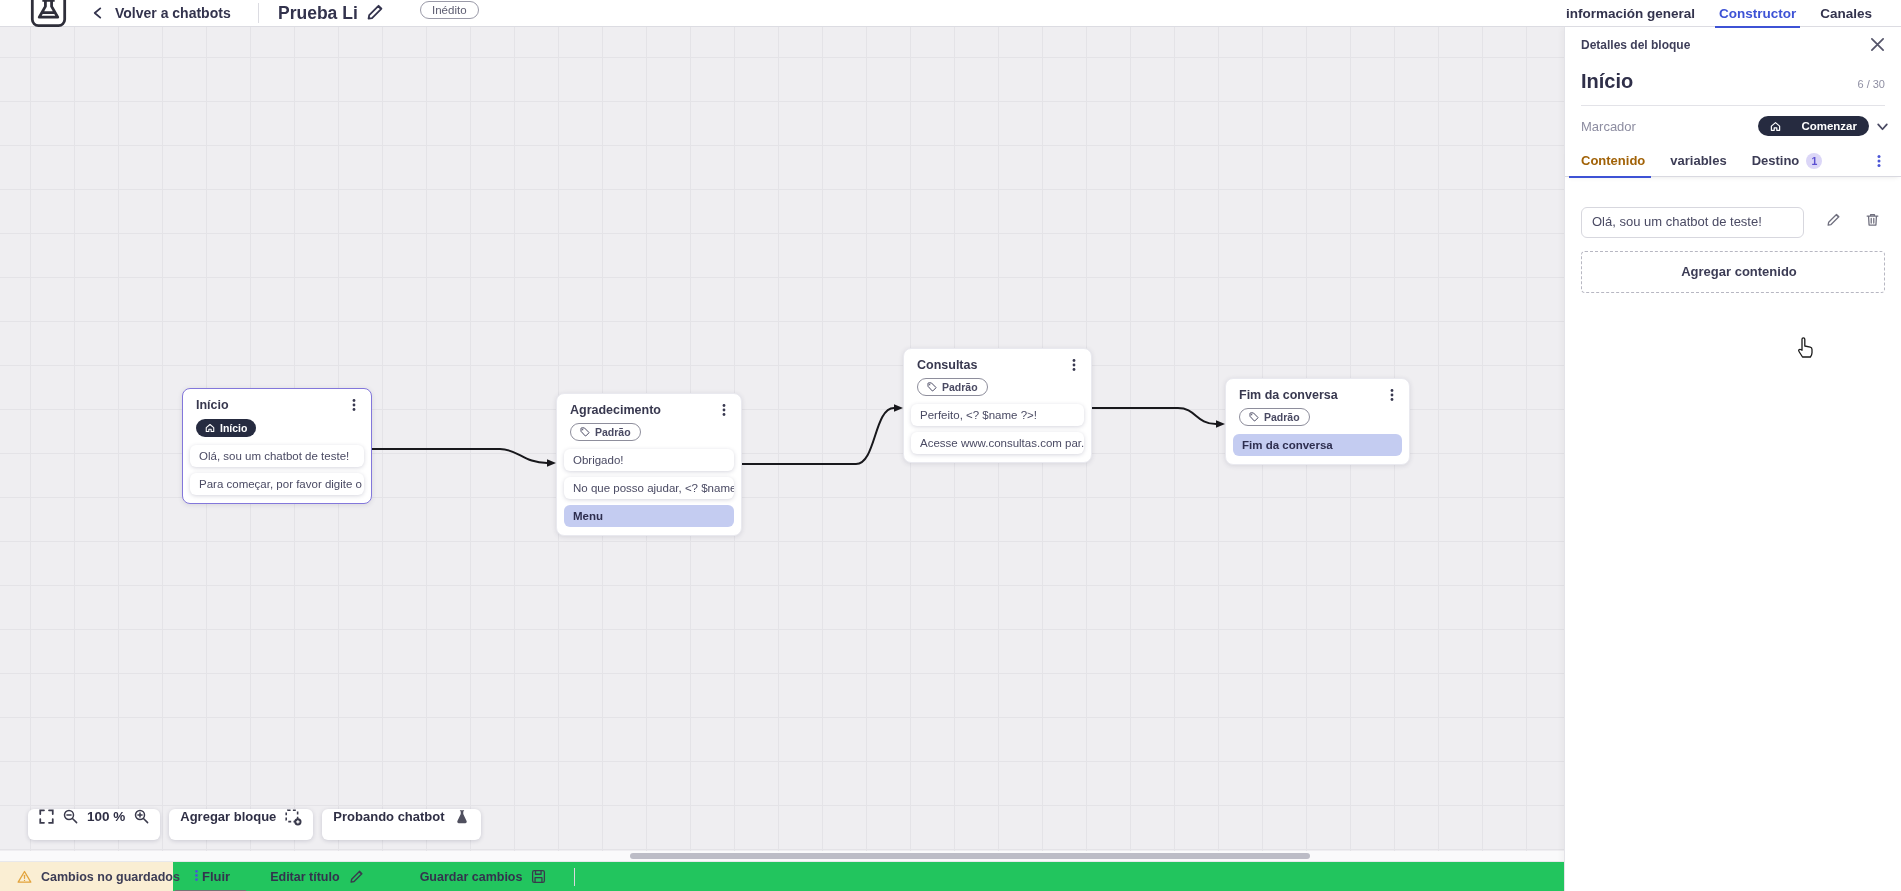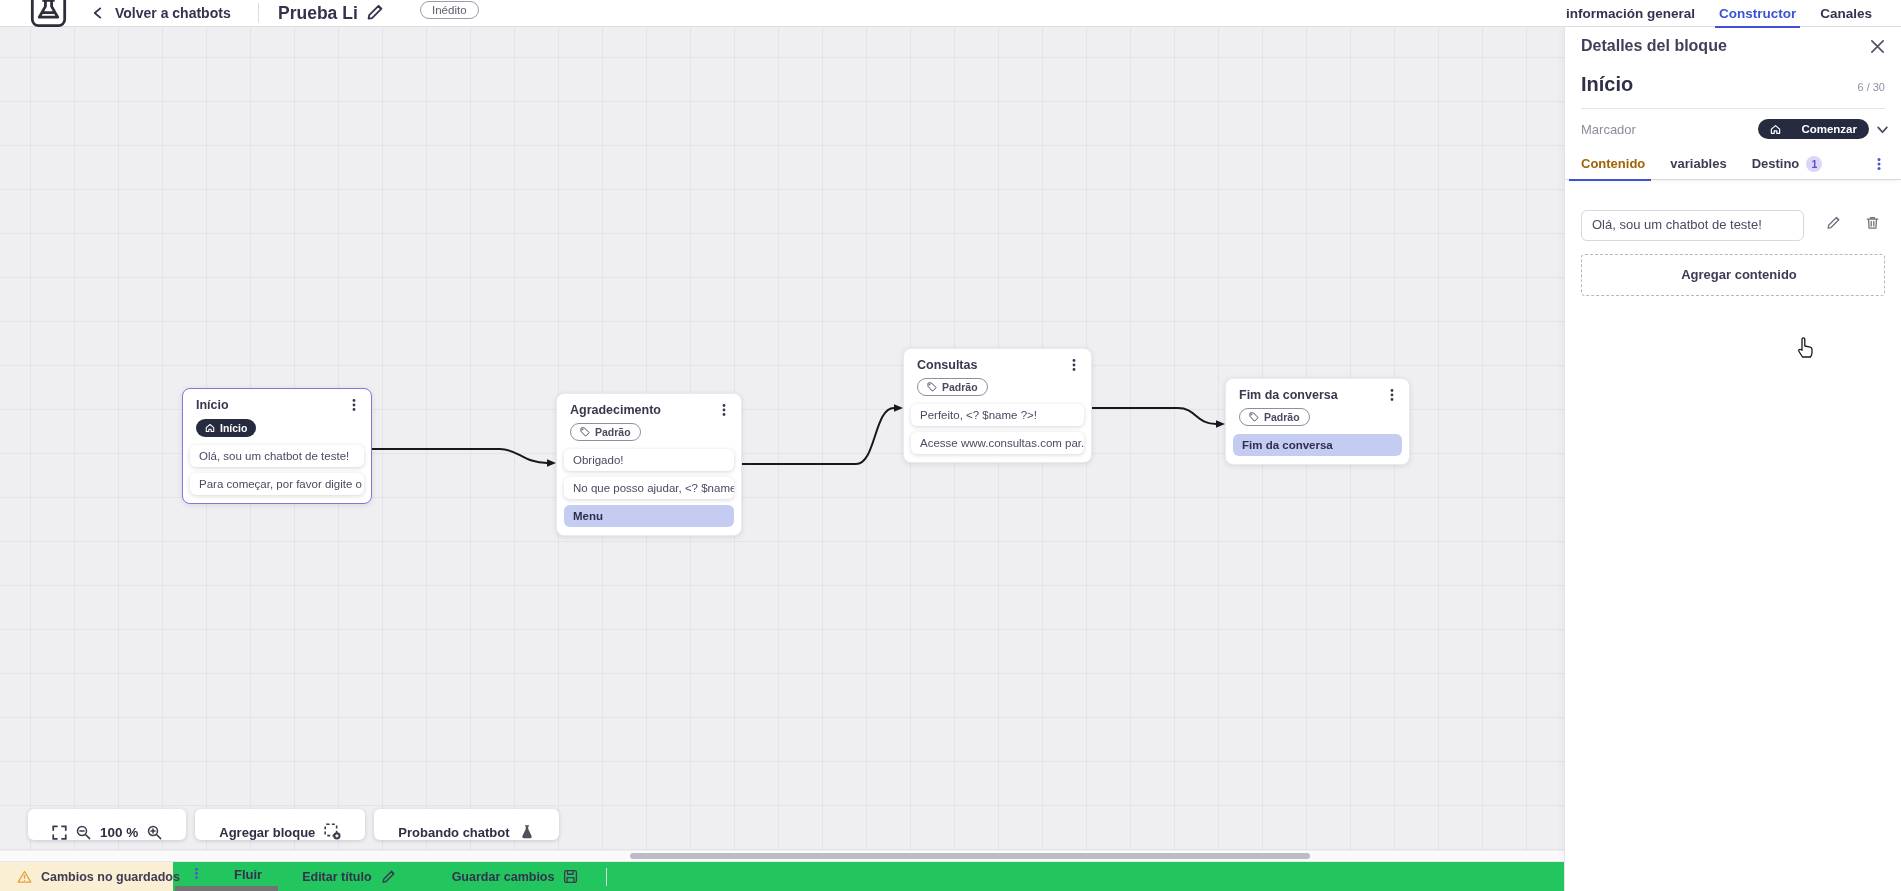--- a/index.html
+++ b/index.html
@@ -46,34 +46,34 @@
                 font-size:10.5px; font-weight:600; border-radius:10px; padding:2px 9px; margin:6px 0 1px 6px;
                 background:#fff; cursor:pointer; }
   .block-rows { margin-top:7px; }
   .block-row { background:#fff; border-radius:6px; box-shadow:0 1px 4px rgba(50,50,90,.20);
                padding:5px 9px; font-size:11.5px; color:#4a4a63; margin-top:6px; white-space:nowrap;
                overflow:hidden; cursor:pointer; }
   .block-row.highlight { background:#c4ccf1; color:#2e2e4f; font-weight:700; box-shadow:none; }
 
   .canvas-controls { position:absolute; left:28px; top:782px; display:flex; gap:9px; }
   .ctrl-card { background:#fff; border-radius:6px; box-shadow:0 1px 4px rgba(40,40,70,.18); height:31px;
-               display:flex; align-items:flex-end; padding:0 24px; gap:9px; font-size:13px; font-weight:600;
+               display:flex; align-items:flex-start; padding:0 11px; gap:9px; font-size:13px; font-weight:600;
                color:#2f2f45; cursor:pointer; }
   .ctrl-icon { width:15px; height:15px; color:#3a3a4c; flex:none; cursor:pointer; }
   .zoom-label { font-size:13.5px; font-weight:600; color:#2f2f45; }
 
   .hscroll-strip { position:absolute; left:0; bottom:0; width:1564px; height:10px; background:#fafafb; }
   .hscroll-thumb { position:absolute; left:630px; top:2px; width:680px; height:6px; border-radius:3px;
                    background:#bcbcc6; cursor:pointer; }
 
   
   .panel { position:absolute; left:1564px; top:27px; width:337px; height:864px; background:#fff;
            border-left:1px solid #e3e3e8; box-shadow:-2px 0 6px rgba(0,0,0,.04); z-index:20; }
   .panel-header { display:flex; justify-content:space-between; align-items:center; padding:10px 16px 0; }
-  .panel-header .lbl { font-size:16px; font-weight:600; color:#3f3f5a; }
+  .panel-header .lbl { font-size:12px; font-weight:600; color:#3f3f5a; }
   .close-btn { width:15px; height:15px; color:#55556a; cursor:pointer; }
   .panel-title-row { display:flex; justify-content:space-between; align-items:baseline; padding:18px 16px 0; }
   .panel-title { font-size:20px; font-weight:700; color:#2f2f49; }
   .panel-counter { font-size:11px; color:#8f8fa3; }
   .panel-divider { margin:12px 16px 0; border-bottom:1px solid #e3e3e8; }
   .marker-row { display:flex; justify-content:space-between; align-items:center; padding:10px 12px 9px 16px; }
   .marker-label { font-size:13px; color:#8d8da1; }
   .marker-right { display:flex; align-items:center; gap:7px; }
   .pill-comenzar { display:inline-flex; align-items:center; gap:20px; background:#262b40; color:#fff;
                    font-size:11.5px; font-weight:700; border-radius:12px; padding:4px 12px; cursor:pointer;margin-left:36px; }
@@ -98,22 +98,22 @@
                  color:#3c3c55; cursor:pointer; background:#fff;padding-left:12px; }
   .cursor-icon { position:absolute; left:227px; top:306px; width:24px; height:26px; z-index:5; pointer-events:none; }
 
   
   .bottombar { position:absolute; left:0; top:861px; width:1564px; height:30px; background:#22c55e;
                border-top:1px solid #e8e8ec; display:flex; align-items:center; z-index:25; }
   .unsaved { width:173px; height:100%; background:#faeed3; display:flex; align-items:center; gap:9px;
              padding-left:17px; flex:none; }
   .unsaved .lbl { font-size:12.5px; font-weight:600; color:#3c3c55; white-space:nowrap; }
   .warn-icon { width:15px; height:14px; color:#e2a33c; flex:none; }
-  .flow-tab { margin-left:2px; height:100%; display:flex; align-items:center; gap:32px; padding:0 16px;
-              border-bottom:5px solid #737373; cursor:pointer; }
+  .flow-tab { margin-left:2px; height:100%; display:flex; align-items:center; gap:0; padding:0 16px;
+              border-bottom:1px solid #737373; cursor:pointer; }
   .flow-tab .lbl { font-size:13px; font-weight:700; color:#33334d; }
   .footer-kebab { width:11px; height:14px; color:#4a55d6; cursor:pointer; }
   .footer-btn { display:flex; align-items:center; gap:9px; font-size:12.5px; font-weight:600; color:#33334d;
                 cursor:pointer; white-space:nowrap; }
   .footer-btn .ic { width:15px; height:15px; color:#3a3a4c; }
   .edit-title-btn { margin-left:24px; }
   .save-btn { margin-left:56px; }
   .footer-divider { margin-left:28px; width:1px; height:18px; background:#d9d9de; }
 
   svg { display:block; }

